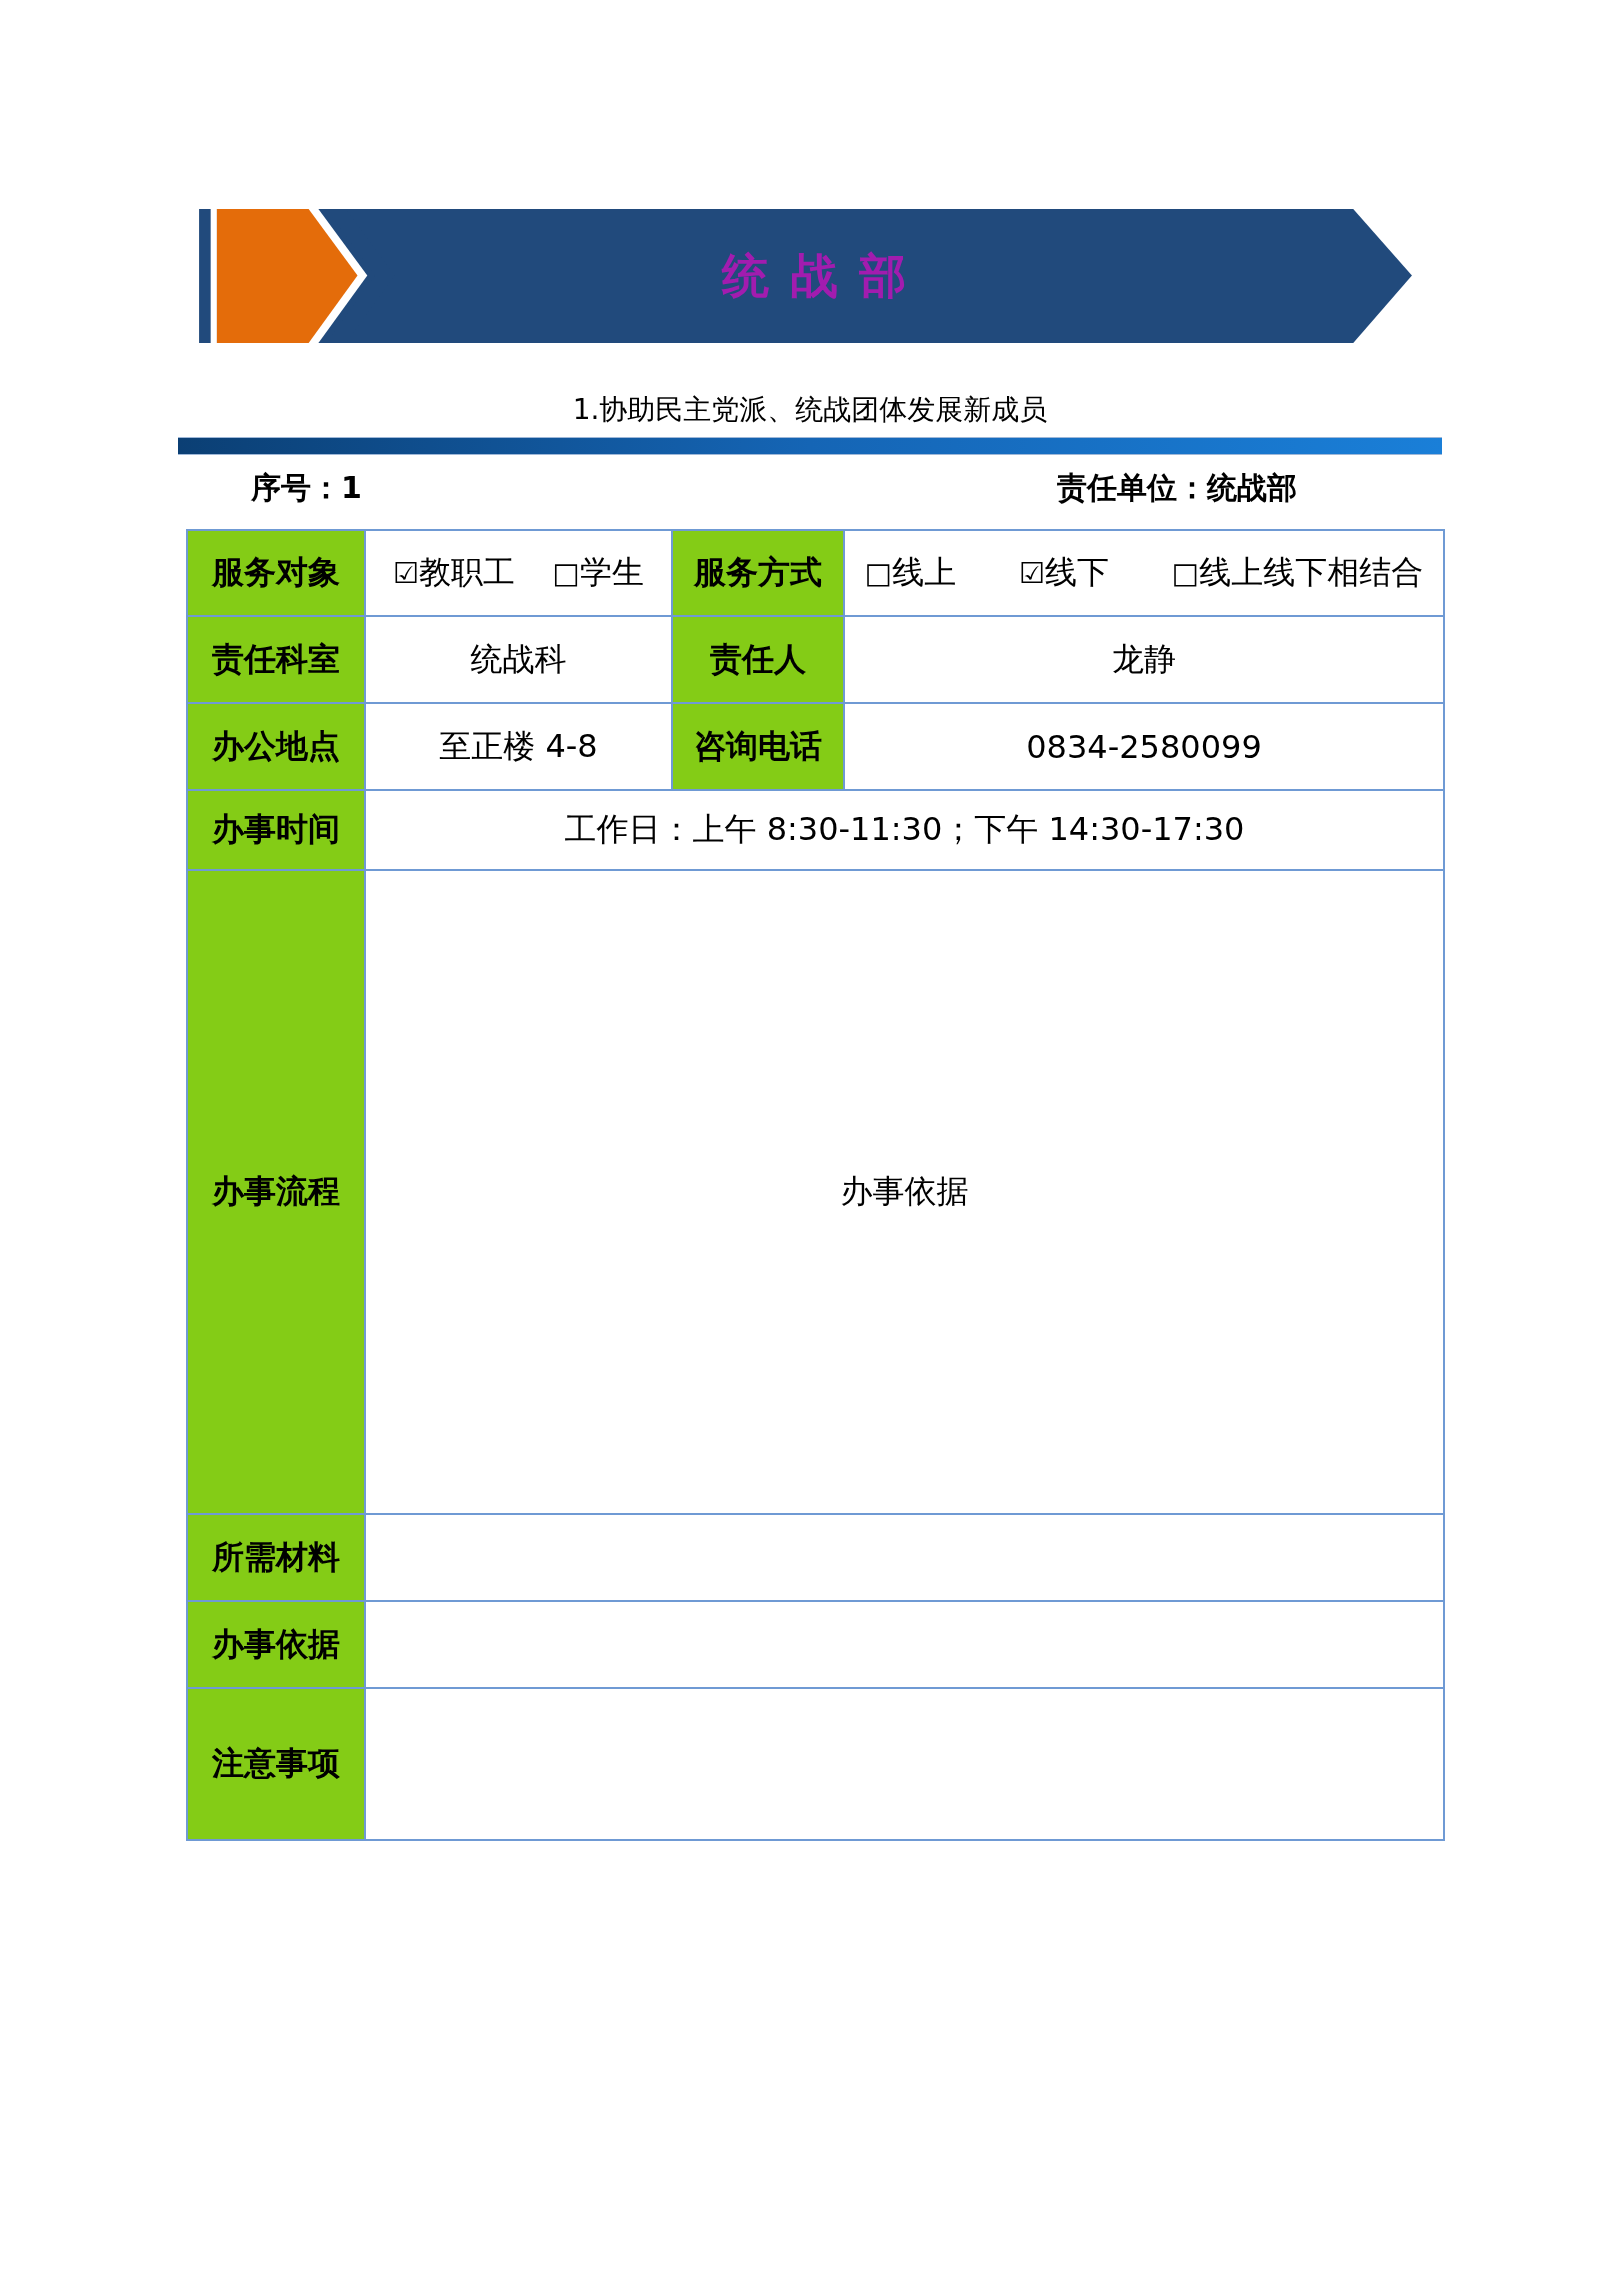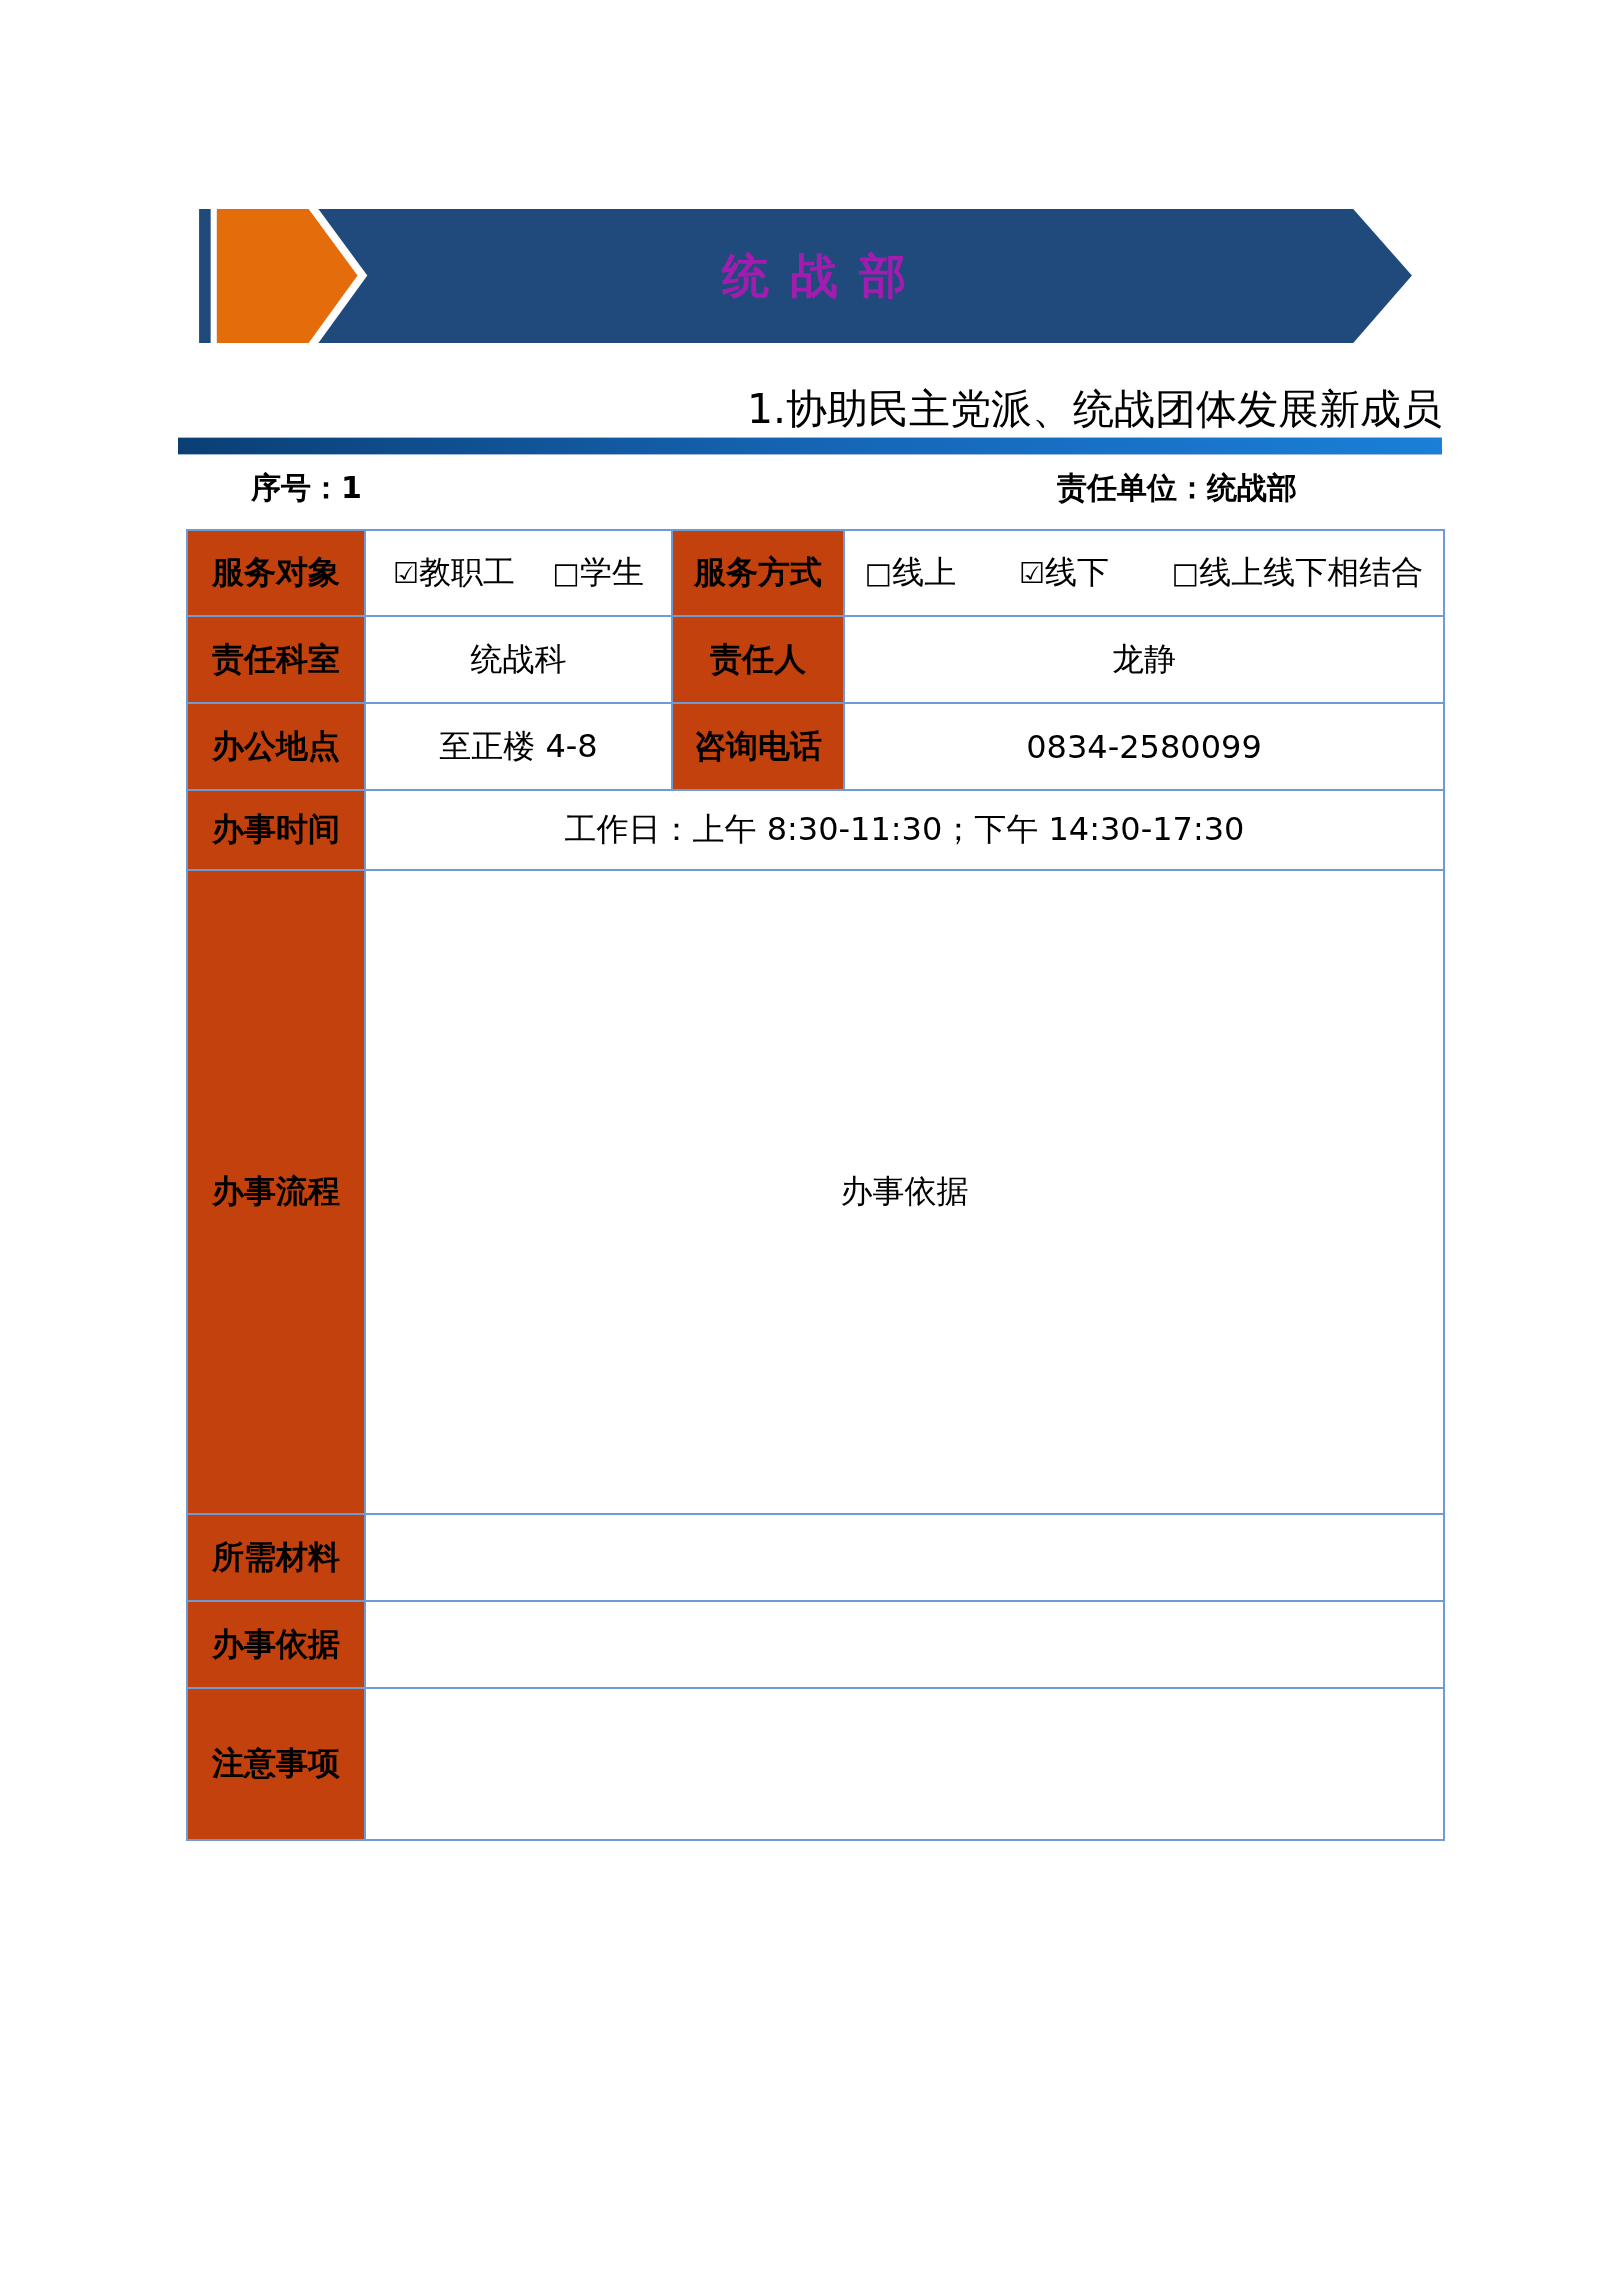--- a/index.html
+++ b/index.html
@@ -1,27 +1,27 @@
 <!DOCTYPE html>
 <html><head>
 <meta charset="utf-8">
 <style>
   html,body{margin:0;padding:0;background:#ffffff;}
   body{width:1621px;height:2293px;position:relative;overflow:hidden;font-family:"DejaVu Sans","Liberation Sans",sans-serif;color:#000;}
   .banner{position:absolute;left:198px;top:209px;width:1215px;height:134px;}
   .banner svg{position:absolute;left:0;top:0;}
   .banner-title{position:absolute;left:0;top:0;width:1215px;height:134px;display:flex;align-items:center;justify-content:center;color:#a21caf;font-size:47px;font-weight:bold;letter-spacing:21.6px;padding-left:39px;box-sizing:border-box;}
-  .page-title{position:absolute;left:178px;top:380px;width:1264px;text-align:right;font-size:41px;line-height:59px;}
+  .page-title{position:absolute;left:178px;top:380px;width:1264px;text-align:center;font-size:28px;line-height:59px;}
   .grad-bar{position:absolute;left:178px;top:437px;width:1264px;height:17.6px;background:linear-gradient(to right,#0b3f74,#1565b5 50%,#1a7fd8);border-top:1px solid #9fb8d8;border-bottom:1px solid #9fb8d8;box-sizing:border-box;}
   .meta{position:absolute;top:465px;font-size:30px;font-weight:bold;line-height:45px;}
   .meta.left{left:251px;}
   .meta.right{left:1057px;}
   table.info{position:absolute;left:186px;top:529px;width:1257px;border-collapse:collapse;table-layout:fixed;}
   table.info td{border:2px solid #6f9ad4;font-size:32px;text-align:center;vertical-align:middle;padding:0;}
-  table.info td.hd{background:#c2410c;font-weight:bold;}
+  table.info td.hd{background:#84cc16;font-weight:bold;}
   .opt{display:inline-block;margin:0 13.7px;white-space:nowrap;}
   .box{display:inline-block;font-size:29px;}
 </style>
 </head>
 <body>
 
 <div class="banner">
   <svg width="1215" height="134" viewBox="0 0 1240 137">
     <rect x="0" y="0" width="12" height="137" fill="#214a7c"></rect>
     <polygon points="18,0 1180,0 1240,68 1180,137 18,137" fill="#214a7c"></polygon>

